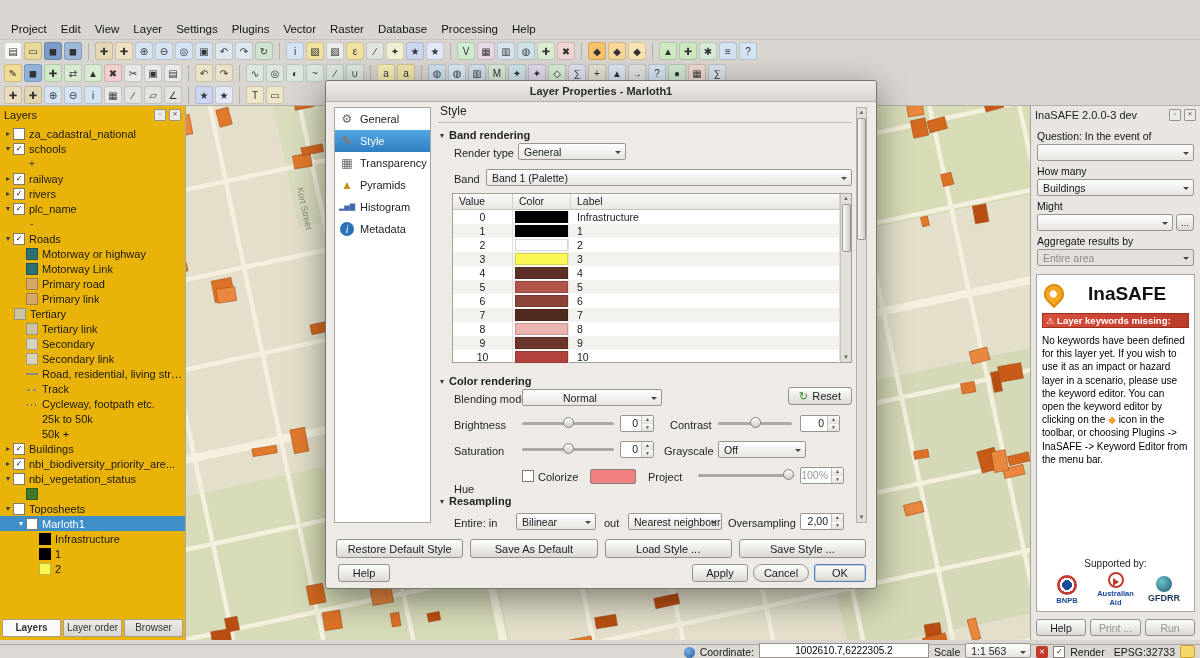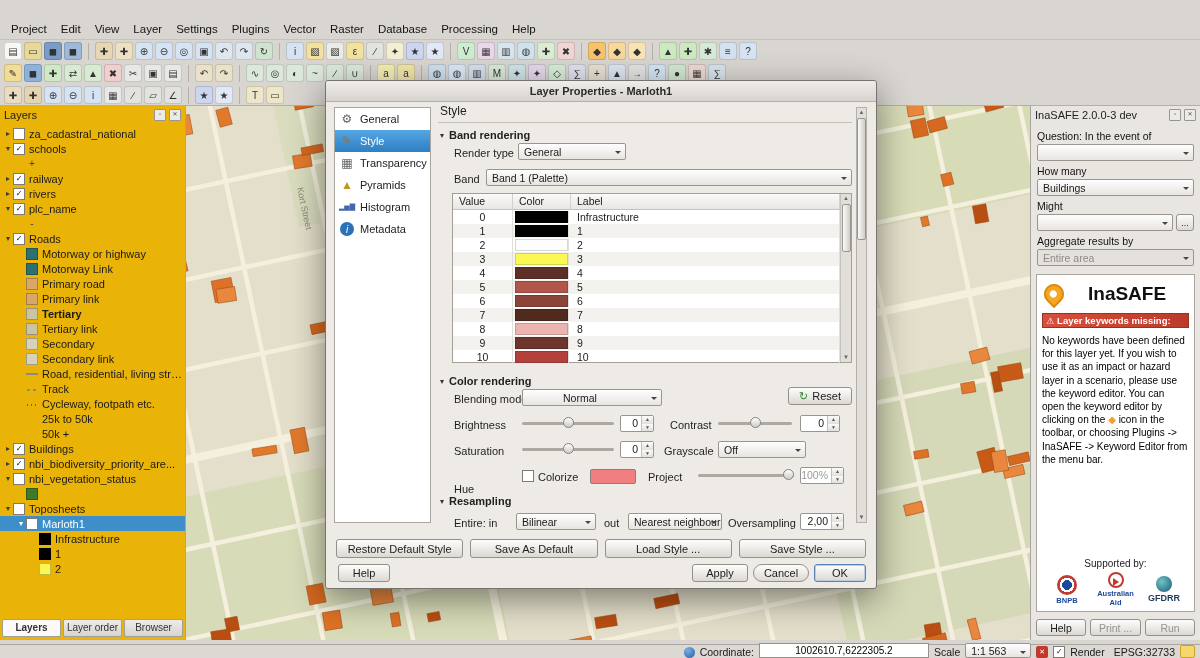--- a/index.html
+++ b/index.html
@@ -590,21 +590,21 @@
         <div class="tree-row" style="padding-left: 16px;">
           <span class="tree-arrow"></span>
           <span class="tree-swatch" style="background: rgb(216, 168, 106);"></span>
           <span class="tree-label">Primary road</span>
         </div>
         <div class="tree-row" style="padding-left: 16px;">
           <span class="tree-arrow"></span>
           <span class="tree-swatch" style="background: rgb(216, 168, 106);"></span>
           <span class="tree-label">Primary link</span>
         </div>
-        <div class="tree-row" style="padding-left: 16px; font-weight: bold;">
+        <div class="tree-row" style="padding-left: 4px;">
           <span class="tree-arrow"></span>
           <span class="tree-swatch" style="background: rgb(204, 195, 160);"></span>
           <span class="tree-label">Tertiary</span>
         </div>
         <div class="tree-row" style="padding-left: 16px;">
           <span class="tree-arrow"></span>
           <span class="tree-swatch" style="background: rgb(204, 195, 160);"></span>
           <span class="tree-label">Tertiary link</span>
         </div>
         <div class="tree-row" style="padding-left: 16px;">

